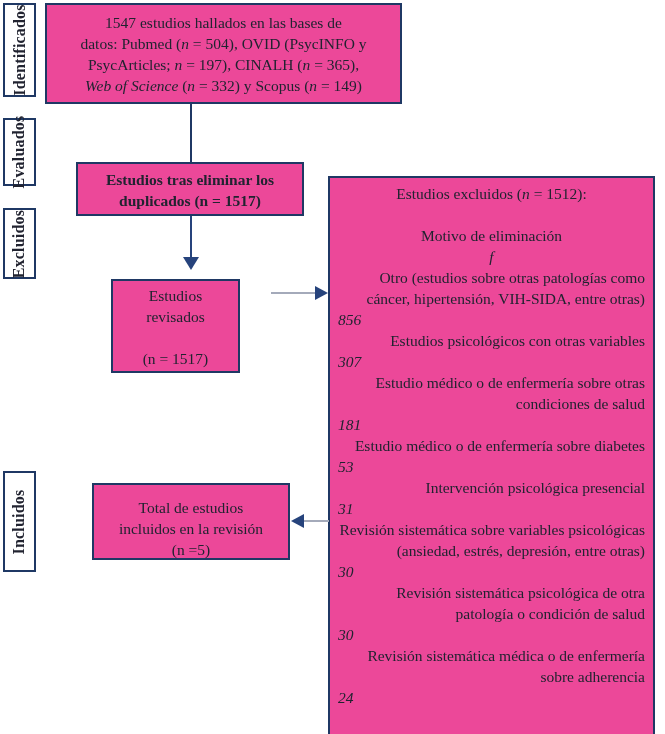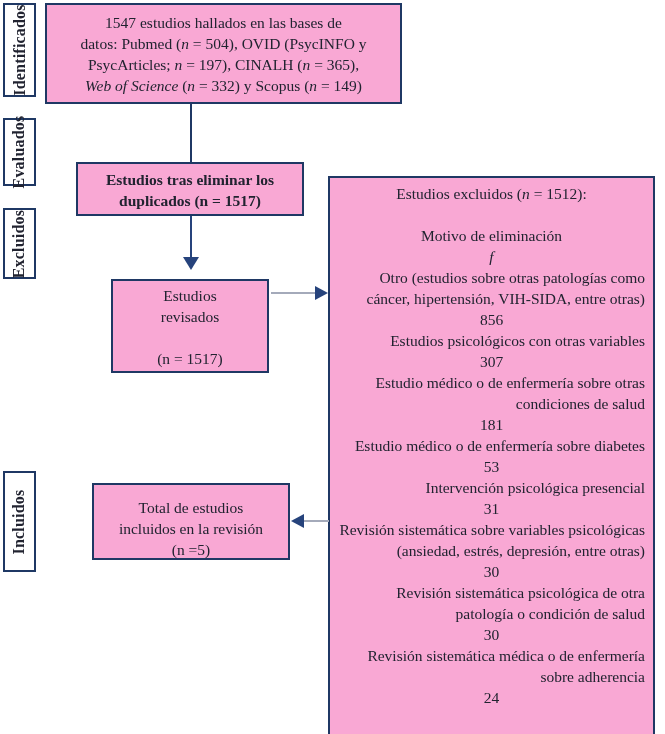--- a/index.html
+++ b/index.html
@@ -5,21 +5,21 @@
   :root{
     --border:#1f3864;
     --arrow:#26437c;
     --arrow-line-gray:#a4aaba;
     --text:#212330;
     --bg:#ffffff;
   }
   html,body{margin:0;padding:0;background:var(--bg);}
   body{font-family:"Liberation Serif","DejaVu Serif",serif;color:var(--text);}
   .canvas{position:relative;width:665px;height:734px;background:var(--bg);overflow:hidden;}
-  .node{position:absolute;border:2px solid var(--border);background:#f9a8d4;box-sizing:border-box;
+  .node{position:absolute;border:2px solid var(--border);background:#ec4899;box-sizing:border-box;
         font-size:15.5px;line-height:21px;}
   .center{text-align:center;}
   .pre{white-space:pre-line;}
   .side-box{position:absolute;border:2px solid var(--border);background:#fff;box-sizing:border-box;
         display:flex;align-items:center;justify-content:center;overflow:visible;}
   .rot{transform:rotate(-90deg);white-space:nowrap;font-weight:bold;font-size:16px;
         letter-spacing:.2px;}
   .it{font-style:italic;}
   .vline{position:absolute;width:2px;background:var(--arrow);}
   .vline.plain{background:var(--border);}
@@ -27,25 +27,25 @@
   .tri{position:absolute;width:0;height:0;}
   .tri-down{border-left:8px solid transparent;border-right:8px solid transparent;
         border-top:13px solid var(--arrow);}
   .tri-right{border-top:7px solid transparent;border-bottom:7px solid transparent;
         border-left:13px solid var(--arrow);}
   .tri-left{border-top:7px solid transparent;border-bottom:7px solid transparent;
         border-right:13px solid var(--arrow);}
   
   .box-identified{left:45px;top:3px;width:357px;height:101px;padding:7px 4px;}
   .box-dedup{left:76px;top:162px;width:228px;height:54px;padding:5px 4px;font-weight:bold;}
-  .box-reviewed{left:111px;top:279px;width:158px;height:94px;padding:4px 4px;}
+  .box-reviewed{left:111px;top:279px;width:129px;height:94px;padding:4px 4px;}
   .box-total{left:92px;top:483px;width:198px;height:77px;padding:12px 4px;text-align:center;}
   .box-excluded{left:328px;top:136px;width:327px;height:594px;padding:5px 8px 4px 8px;margin-top:40px;}
   .reason-label{text-align:right;}
-  .reason-count{text-align:center;}
+  .reason-count{text-align:left;font-style:italic;}
   .blank-line{height:21px;}
 </style>
 </head>
 <body>
 
 <div class="canvas">
 
   <div class="side-box" style="left:3px;top:3px;width:33px;height:94px;">
     <span class="rot">Identificados</span>
   </div>

